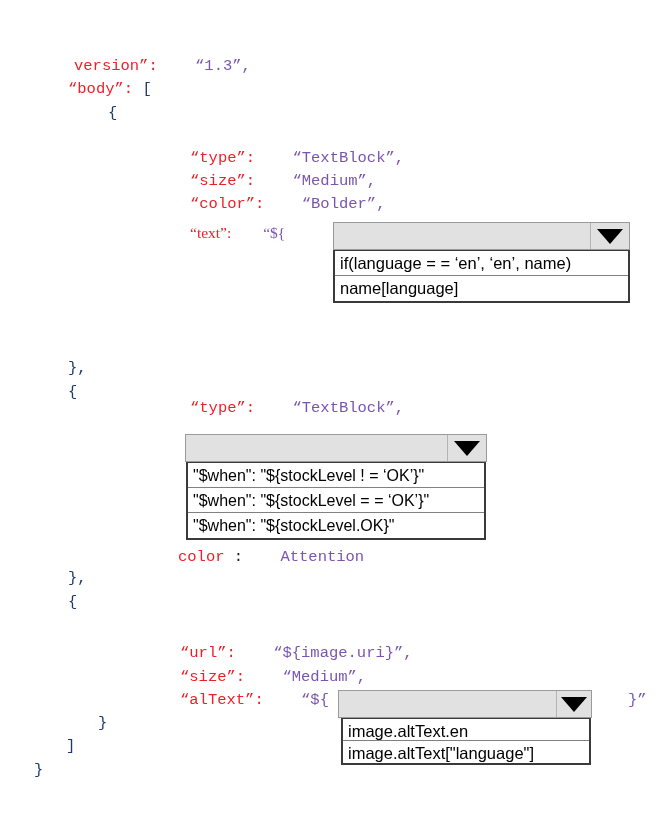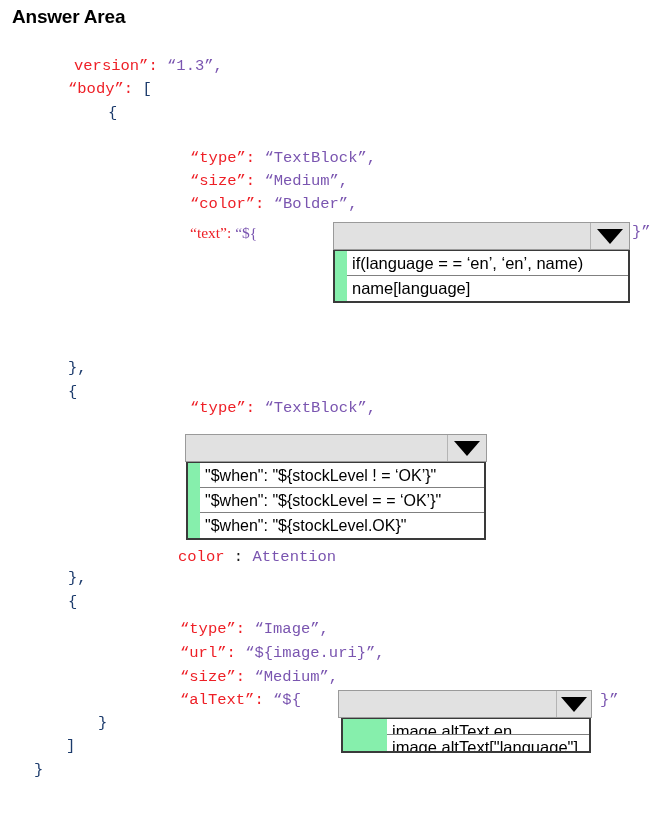--- a/index.html
+++ b/index.html
@@ -33,21 +33,21 @@
   
   .code-line {
     position: absolute;
     font-family: "Liberation Mono", monospace;
     font-size: 15.5px;
     line-height: 17px;
     white-space: pre;
     color: #2b2b2b;
   }
   .k { color: #ee1f26; }           
-  .v { color: #7a55b0; }           
+  .v { color: #7a55b0; margin-left: 28px; }           
   .p { color: #1a1a1a; }           
   .b { color: #1b3a6b; }           
 
   
   .dd {
     position: absolute;
   }
   .dd-select {
     position: relative;
     box-sizing: border-box;
@@ -78,23 +78,22 @@
   .dd-arrow {
     width: 0;
     height: 0;
     border-left: 13px solid transparent;
     border-right: 13px solid transparent;
     border-top: 15px solid #000000;
   }
   .dd-list {
     box-sizing: border-box;
     border: 2px solid #3a3a3a;
-    background: #86efac;
+    background: #0ea5e9;
     margin-top: -1px;
-    padding-left: 12px;
   }
   .dd-option {
     box-sizing: border-box;
     font-family: "Liberation Sans", sans-serif;
     font-size: 16px;
     color: #000000;
     padding: 1px 0 1px 5px;
     border-bottom: 1px solid #808080;
     white-space: nowrap;
     background: #ffffff;
@@ -109,29 +108,28 @@
   #dd-text .dd-list { width: 297px; }
   #dd-text .dd-option { font-size: 16.5px; height: 25px; line-height: 23px; }
 
   #dd-when      { left: 185px; top: 434px; width: 302px; }
   #dd-when .dd-select { width: 302px; }
   #dd-when .dd-list { width: 302px; margin-left: 1px; width: 300px; }
   #dd-when .dd-option { font-size: 16px; height: 25px; line-height: 23px; }
 
   #dd-alttext   { left: 338px; top: 690px; width: 254px; }
   #dd-alttext .dd-list { width: 250px; margin-left: 3px; }
-  #dd-alttext .dd-option { font-size: 16.5px; height: 16px; line-height: 23px; margin-left: 32px; }
+  #dd-alttext .dd-option { font-size: 16.5px; height: 22px; line-height: 23px; }
   #dd-alttext .dd-arrow-box { width: 34px; }
 </style>
 </head>
 <body>
 
 <div id="page">
 
-  <div class="page-title">Answer Area</div>
 
   <div class="code-line" style="left:74px; top:58px;"><span class="k">version”:</span><span class="p"> </span><span class="v">“1.3”,</span></div>
 
   <div class="code-line" style="left:68px; top:81px;"><span class="k">“body”:</span><span class="p"> </span><span class="b">[</span></div>
 
   <div class="code-line b" style="left:108px; top:105px;">{</div>
 
   <div class="code-line" style="left:190px; top:150px;"><span class="k">“type”:</span><span class="p"> </span><span class="v">“TextBlock”,</span></div>
 
   <div class="code-line" style="left:190px; top:173px;"><span class="k">“size”:</span><span class="p"> </span><span class="v">“Medium”,</span></div>
@@ -172,21 +170,20 @@
       <div class="dd-option">"$when": "${stockLevel = = ‘OK’}"</div>
       <div class="dd-option">"$when": "${stockLevel.OK}"</div>
     </div>
   </div>
 
   <div class="code-line" style="left:178px; top:549px;"><span class="k">color</span><span class="p"> </span><span class="p">:</span><span class="p"> </span><span class="v">Attention</span></div>
 
   <div class="code-line b" style="left:68px; top:570px;">},</div>
   <div class="code-line b" style="left:68px; top:594px;">{</div>
 
-  <div class="code-line" style="left:180px; top:621px;"><span class="k">“type”:</span><span class="p"> </span><span class="v">“Image”,</span></div>
 
   <div class="code-line" style="left:180px; top:645px;"><span class="k">“url”:</span><span class="p"> </span><span class="v">“${image.uri}”,</span></div>
 
   <div class="code-line" style="left:180px; top:669px;"><span class="k">“size”:</span><span class="p"> </span><span class="v">“Medium”,</span></div>
 
   <div class="code-line" style="left:180px; top:692px;"><span class="k">“alText”:</span><span class="p"> </span><span class="v">“${</span></div>
 
   <div class="code-line v" style="left:600px; top:692px;">}”</div>
 
   <div class="dd" id="dd-alttext">

